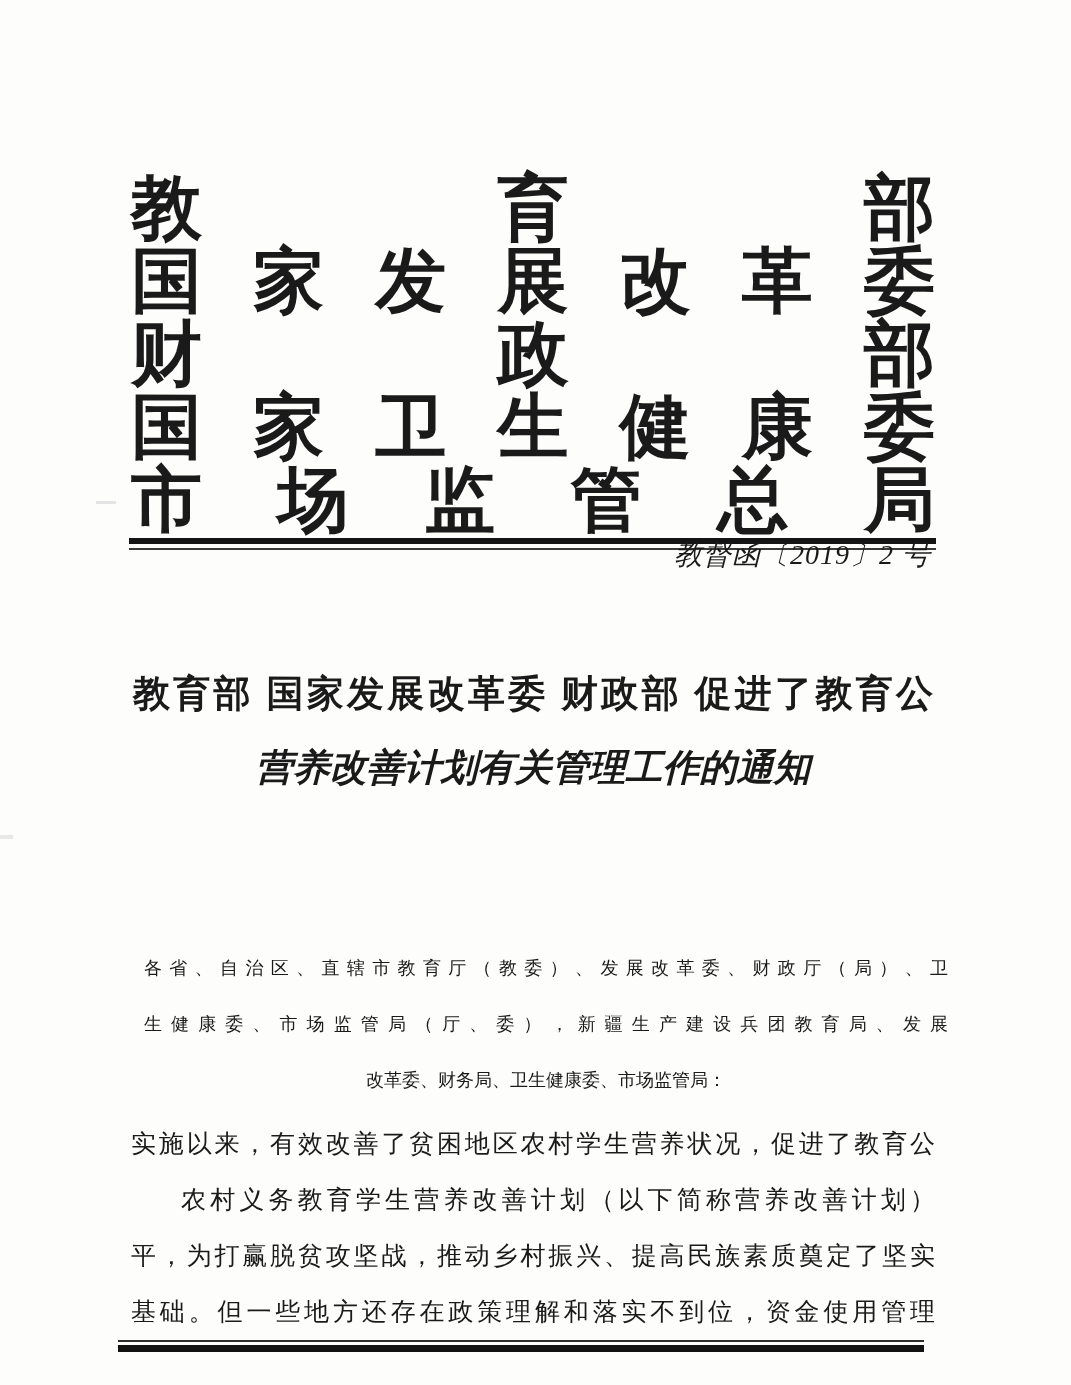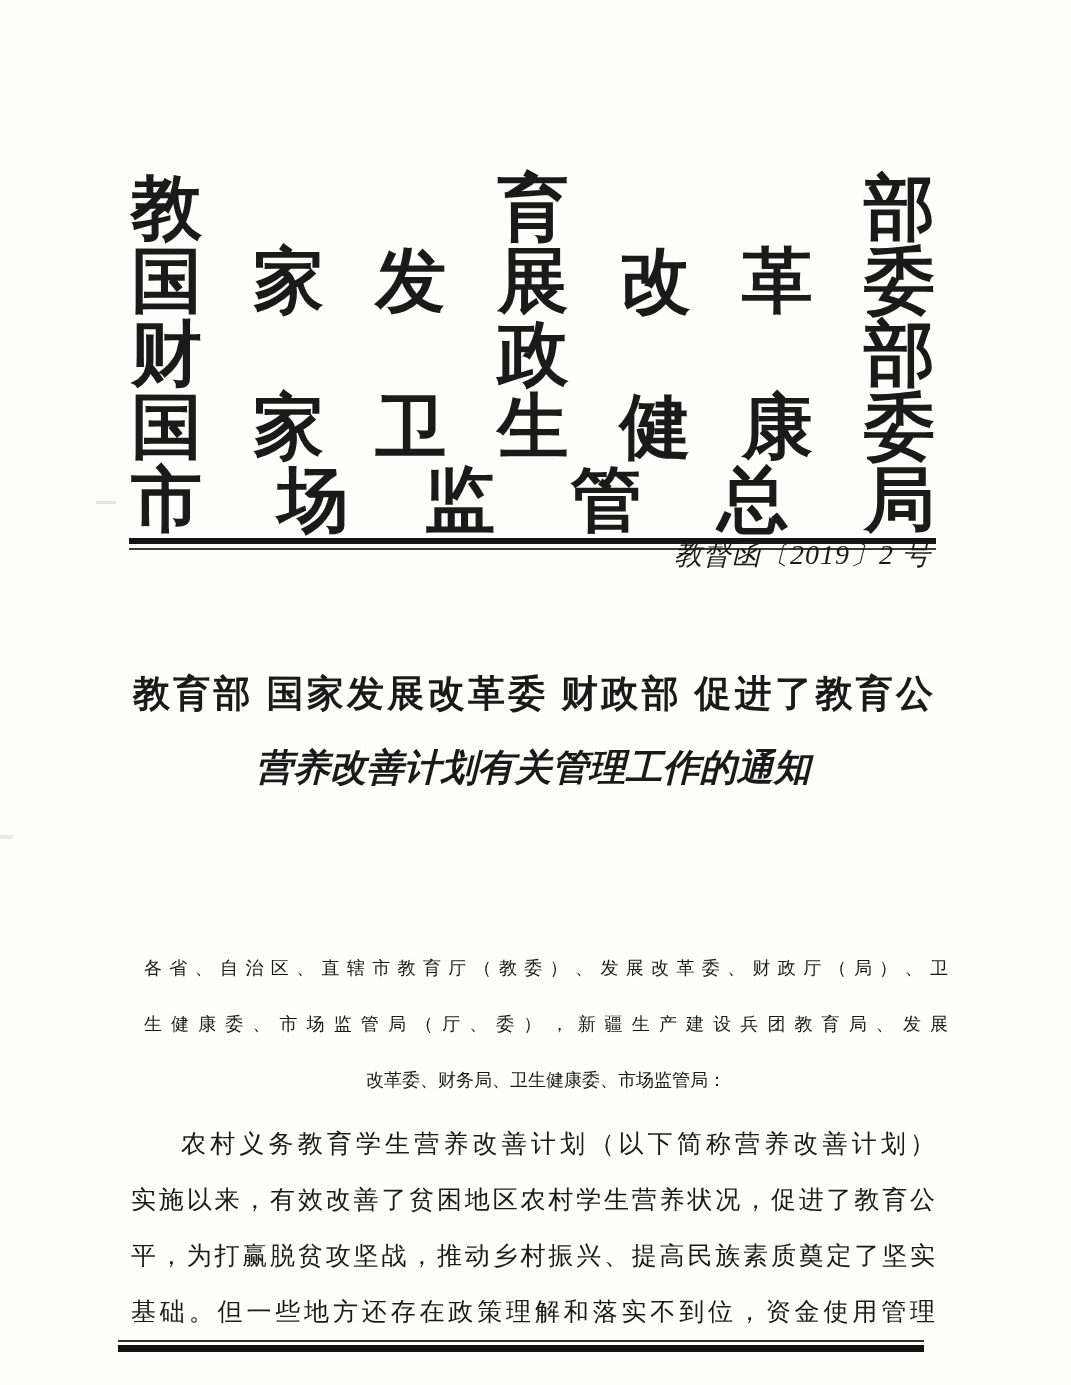--- a/index.html
+++ b/index.html
@@ -135,22 +135,22 @@
     <div class="title-line center">营养改善计划有关管理工作的通知</div>
   </div>
 
   <div class="salutation">
     <div class="text-line jfill">各省、自治区、直辖市教育厅（教委）、发展改革委、财政厅（局）、卫</div>
     <div class="text-line jfill">生健康委、市场监管局（厅、委），新疆生产建设兵团教育局、发展</div>
     <div class="text-line">改革委、财务局、卫生健康委、市场监管局：</div>
   </div>
 
   <div class="body-para">
+    <div class="text-line jfill">实施以来，有效改善了贫困地区农村学生营养状况，促进了教育公</div>
     <div class="text-line jfill indent">农村义务教育学生营养改善计划（以下简称营养改善计划）</div>
-    <div class="text-line jfill">实施以来，有效改善了贫困地区农村学生营养状况，促进了教育公</div>
     <div class="text-line jfill">平，为打赢脱贫攻坚战，推动乡村振兴、提高民族素质奠定了坚实</div>
     <div class="text-line jfill">基础。但一些地方还存在政策理解和落实不到位，资金使用管理</div>
   </div>
 
   <div class="rule rule-bottom">
     <div class="bar-thin"></div>
     <div class="bar-thick"></div>
   </div>
 
   <div class="scan-mark mark-1"></div>

